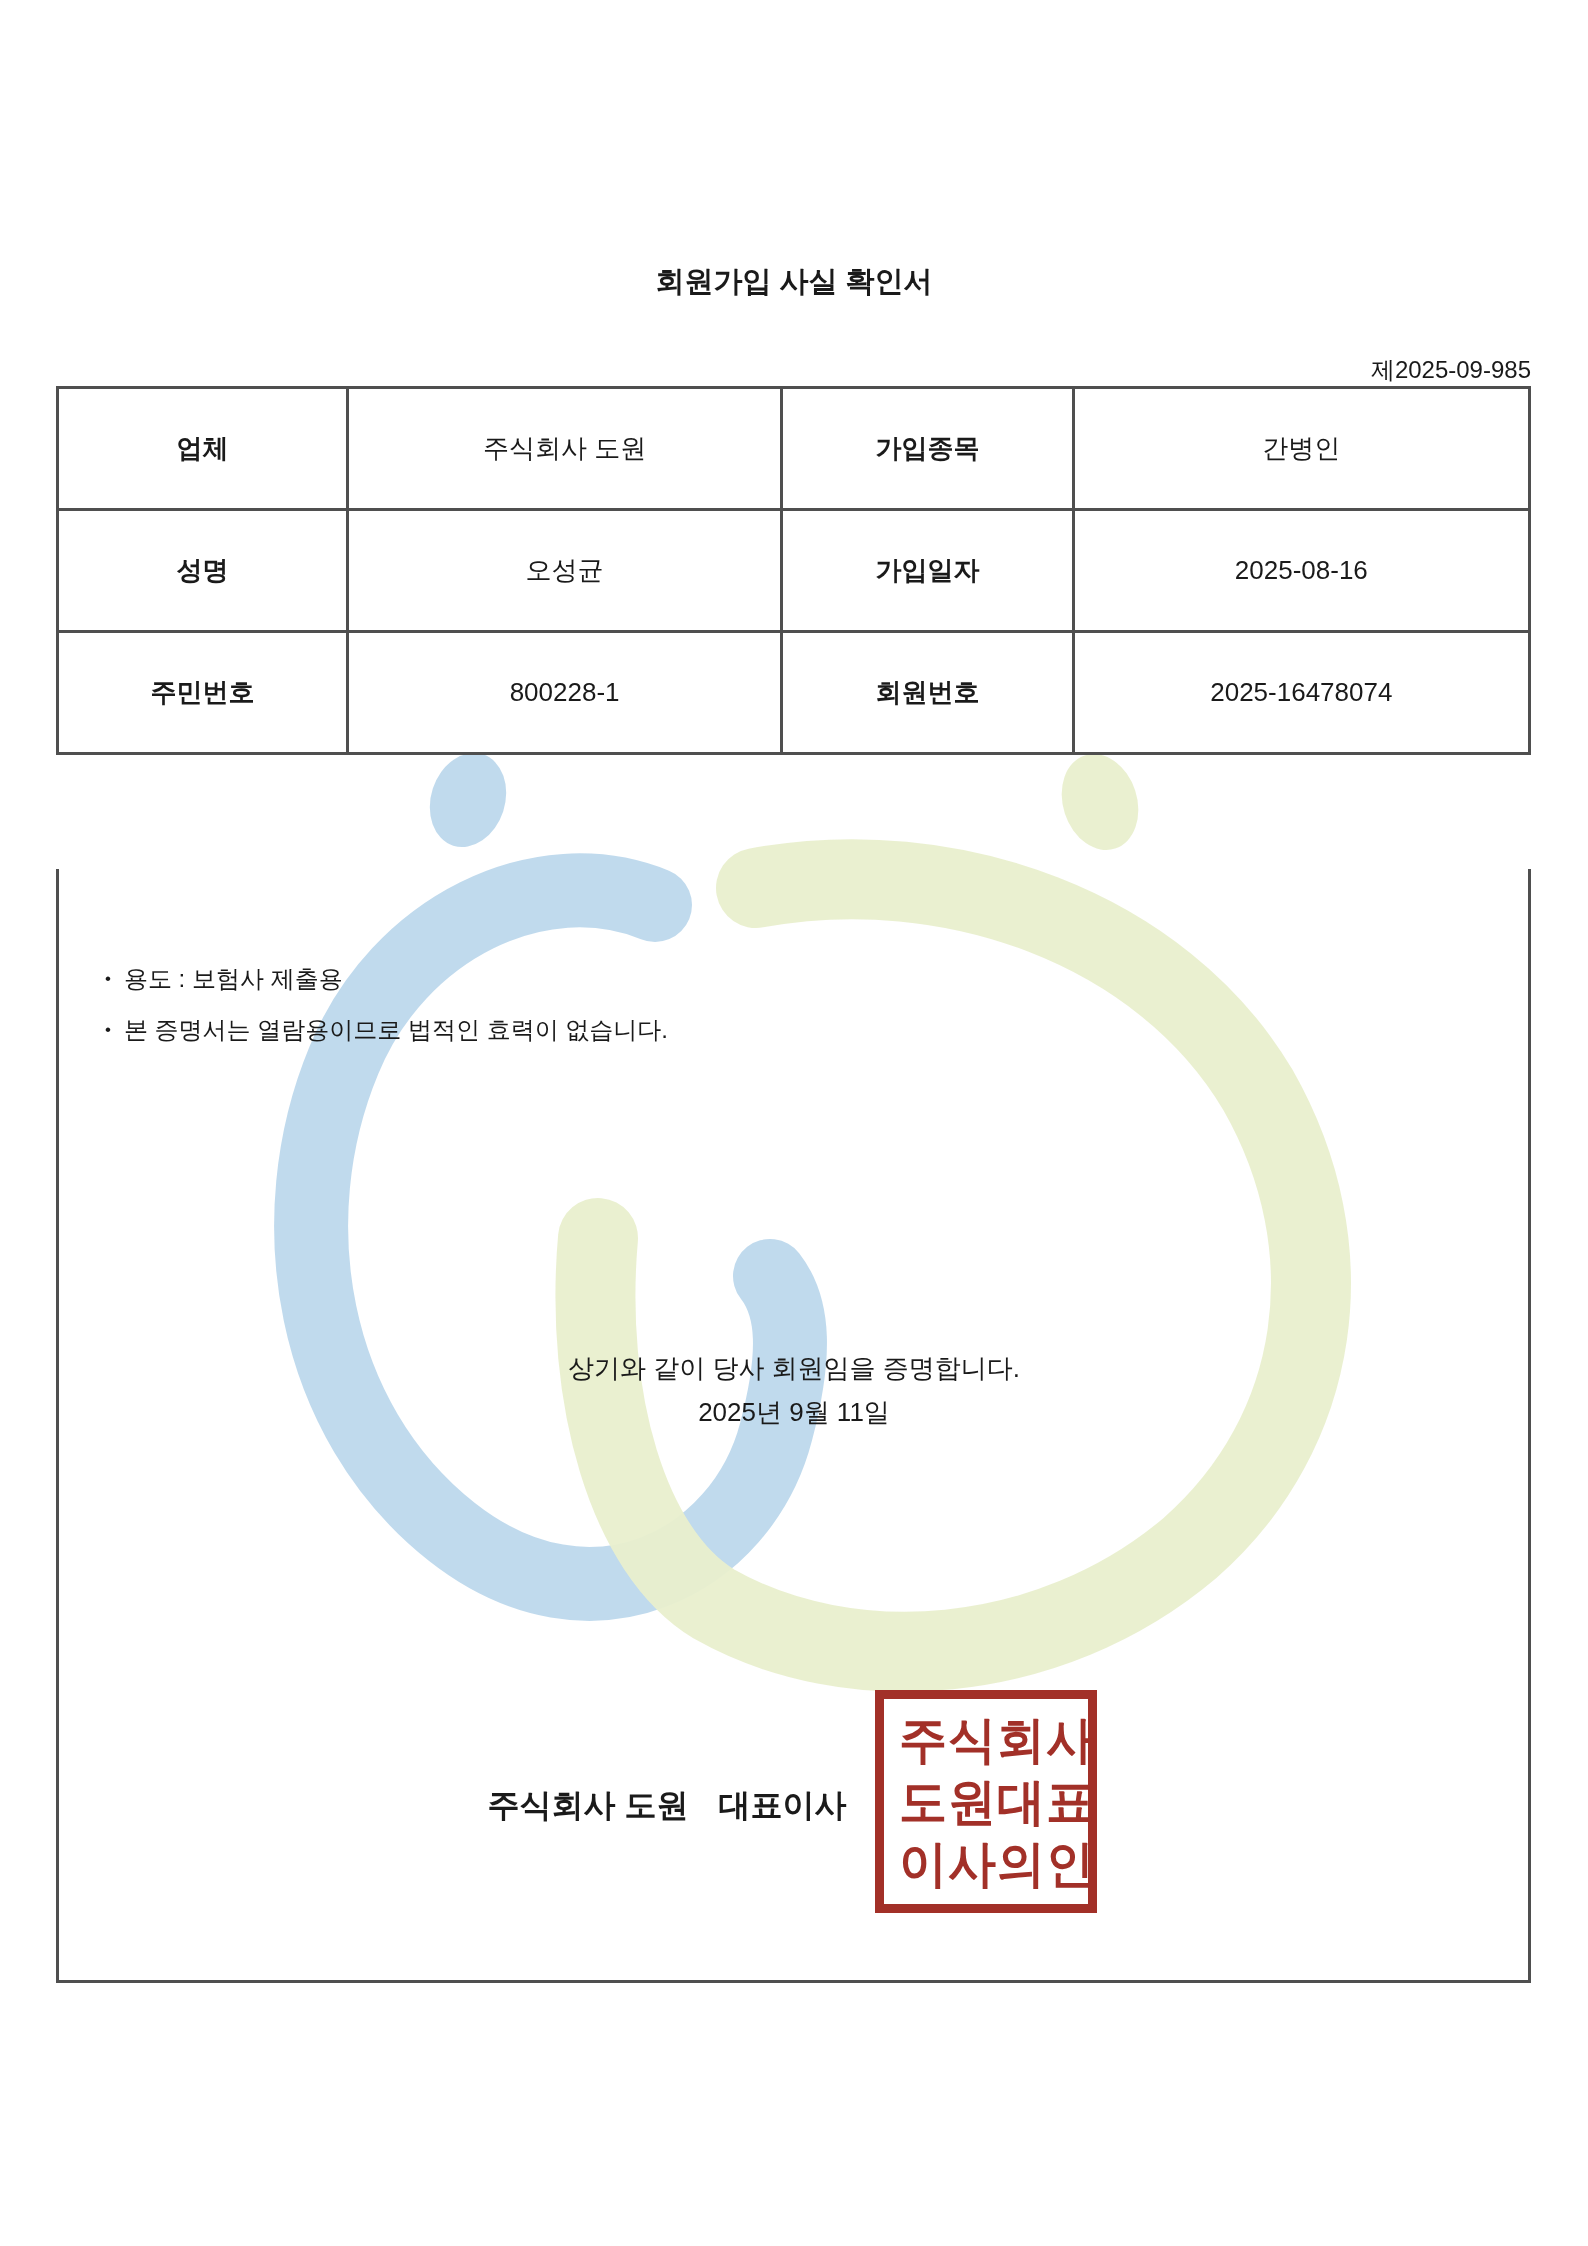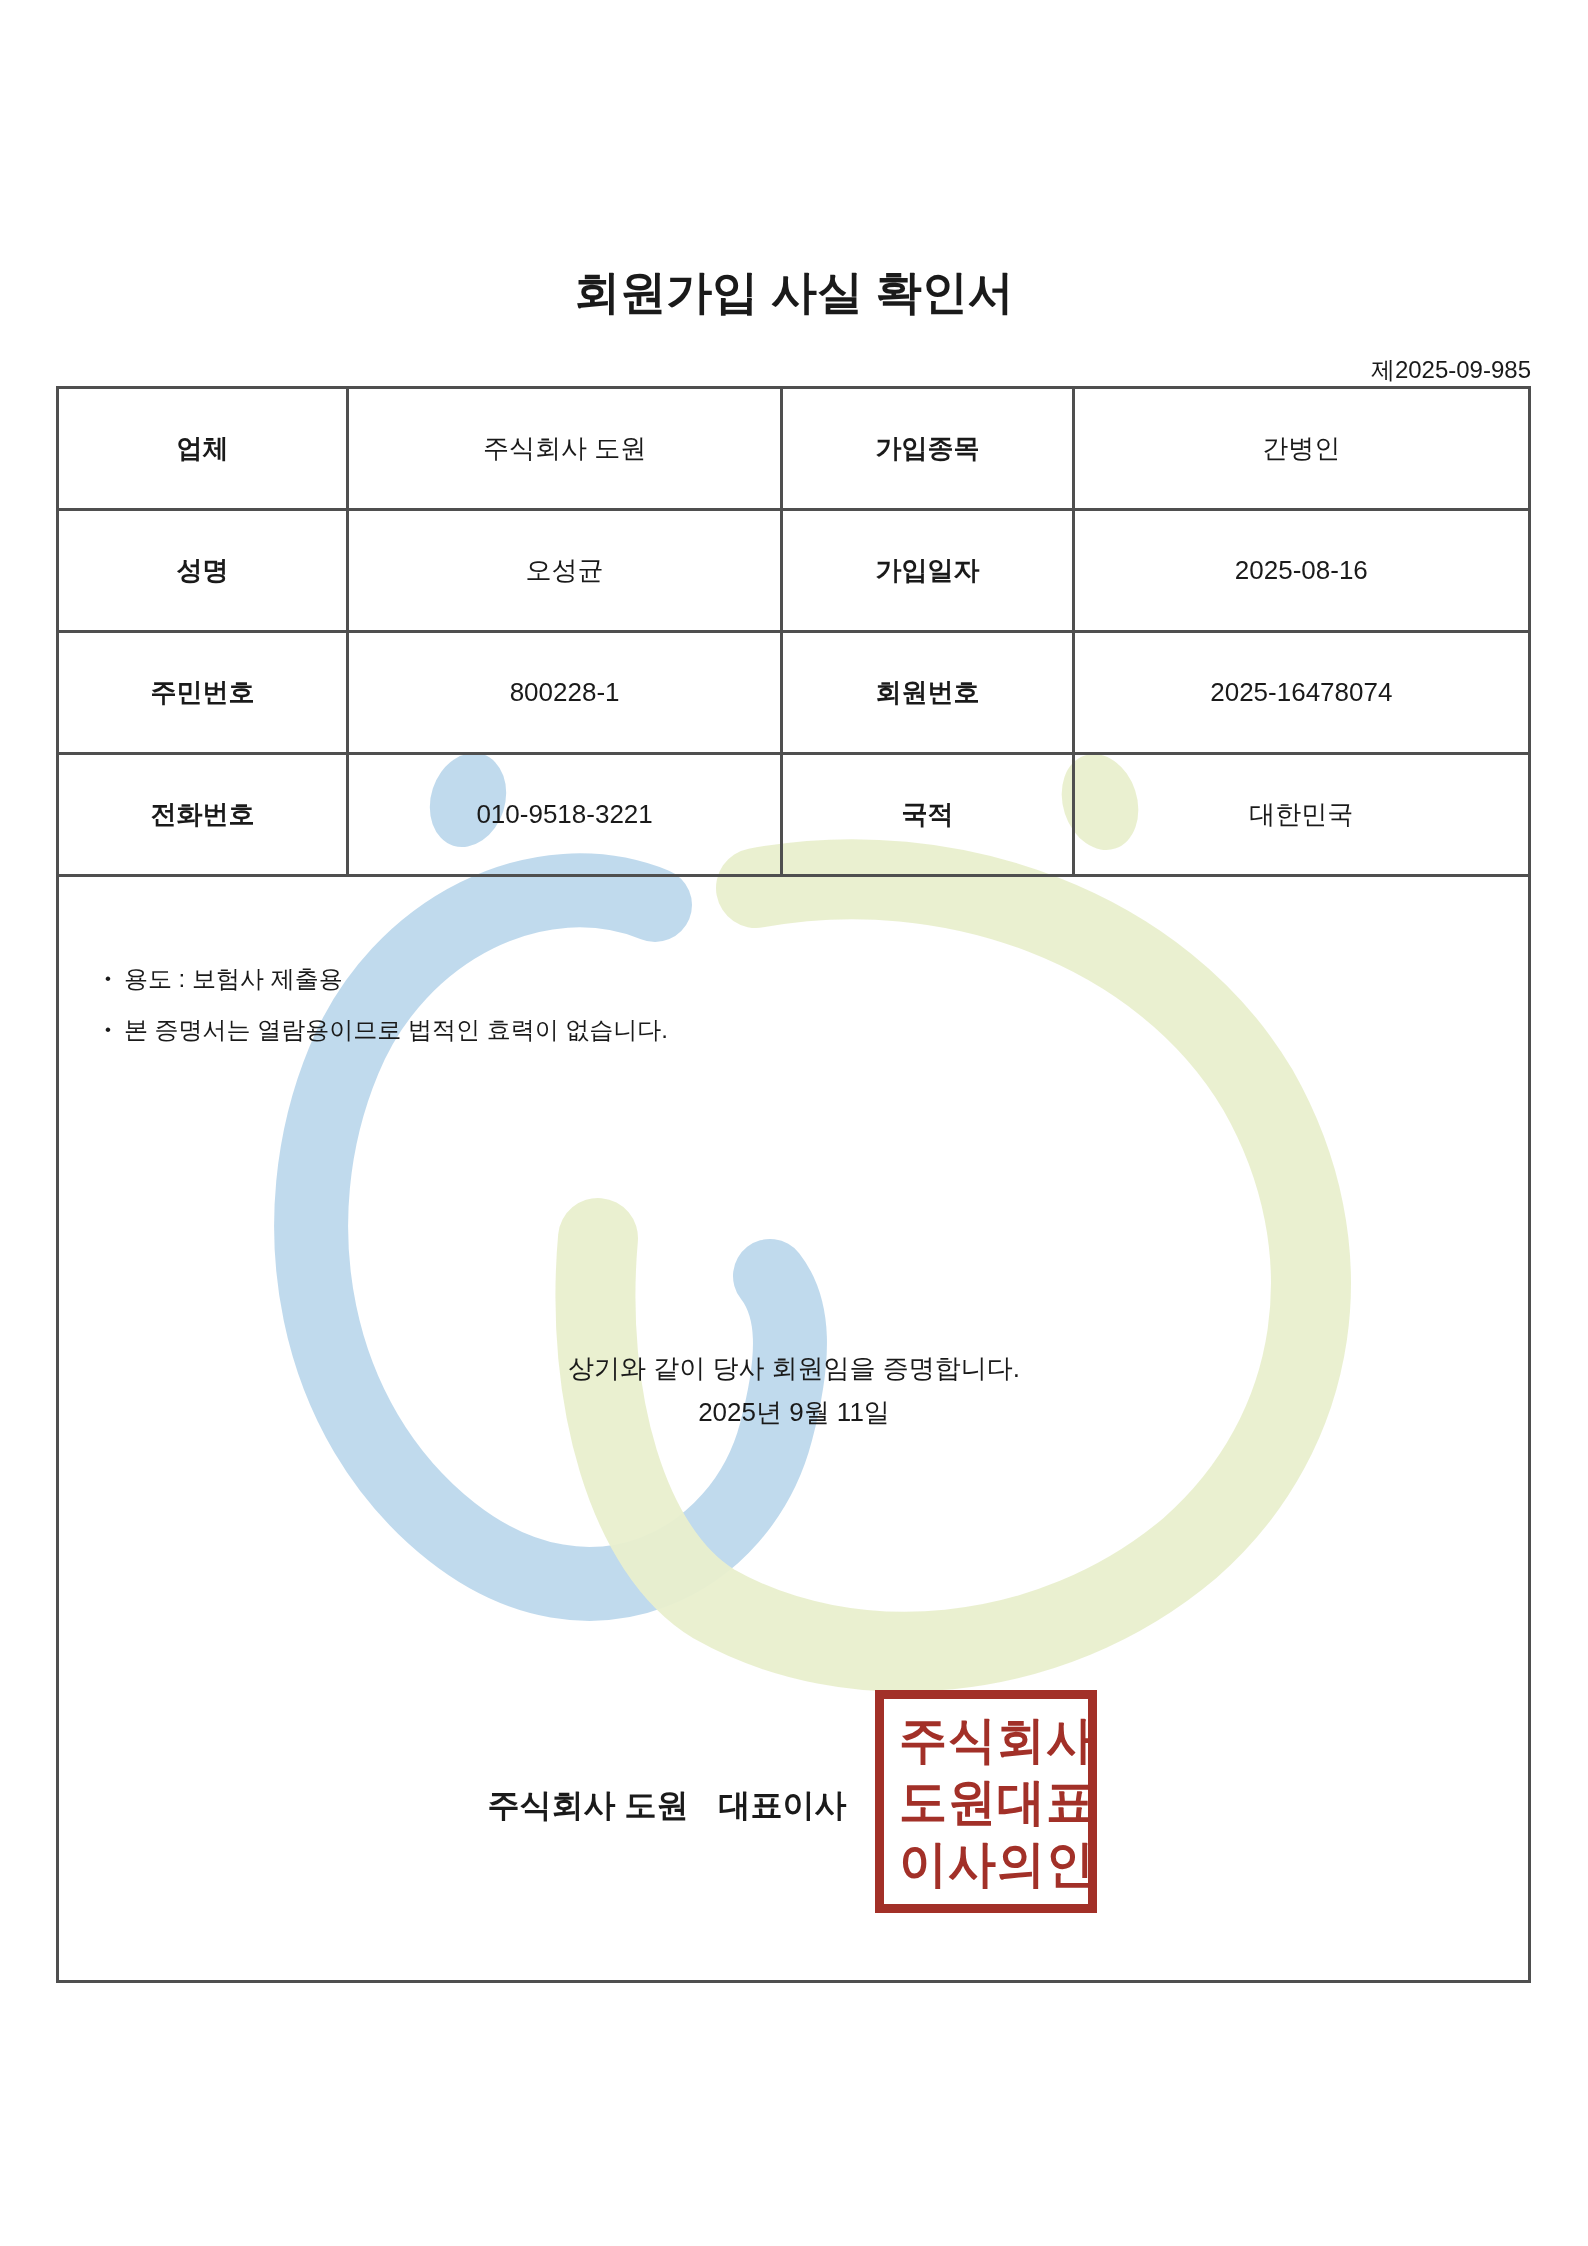--- a/index.html
+++ b/index.html
@@ -5,21 +5,21 @@
   html,body{margin:0;padding:0;}
   body{
     width:1588px;height:2246px;position:relative;background:#ffffff;
     font-family:"Liberation Sans","DejaVu Sans",sans-serif;color:#1a1a1a;overflow:hidden;
   }
   
   .watermark{position:absolute;left:0;top:0;z-index:0;}
   
   .doc-title{
     position:absolute;left:0;top:262px;width:1588px;text-align:center;
-    font-size:46px;font-weight:700;letter-spacing:0px;z-index:2;
+    font-size:29px;font-weight:700;letter-spacing:0px;z-index:2;
   }
   .doc-number{
     position:absolute;left:56px;top:336px;width:1475px;text-align:right;
     font-size:24px;font-weight:400;z-index:2;margin-top:18px;
   }
   
   table.info-grid{
     position:absolute;left:56px;top:386px;width:1475px;
     border-collapse:collapse;table-layout:fixed;z-index:2;background:transparent;
   }
@@ -100,26 +100,20 @@
       <td>오성균</td>
       <td class="lbl">가입일자</td>
       <td>2025-08-16</td>
     </tr>
     <tr>
       <td class="lbl">주민번호</td>
       <td>800228-1</td>
       <td class="lbl">회원번호</td>
       <td>2025-16478074</td>
     </tr>
-    <tr>
-      <td class="lbl">전화번호</td>
-      <td>010-9518-3221</td>
-      <td class="lbl">국적</td>
-      <td>대한민국</td>
-    </tr>
   </tbody>
 </table>
 
 <div class="lower-box"></div>
 
 <ul class="notes">
   <li>용도 : 보험사 제출용</li>
   <li>본 증명서는 열람용이므로 법적인 효력이 없습니다.</li>
 </ul>
 

